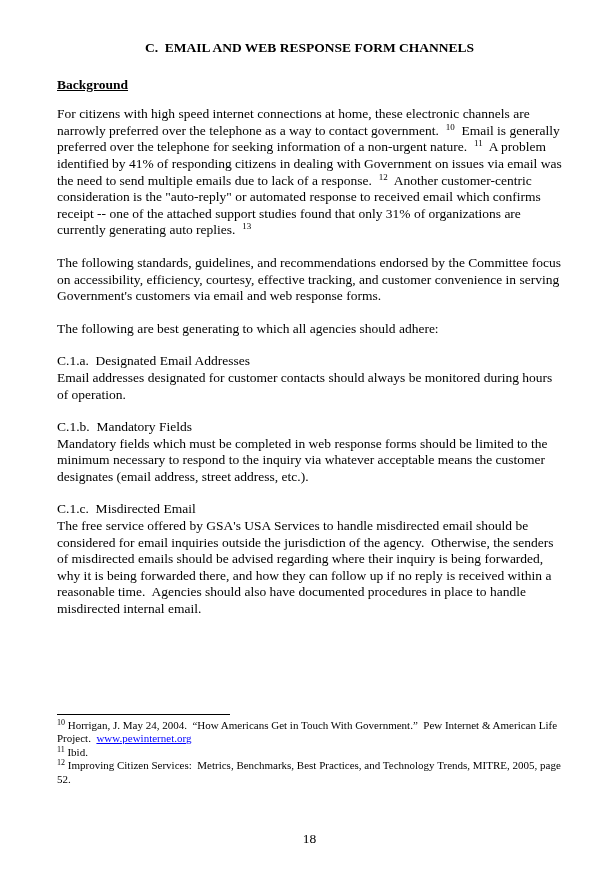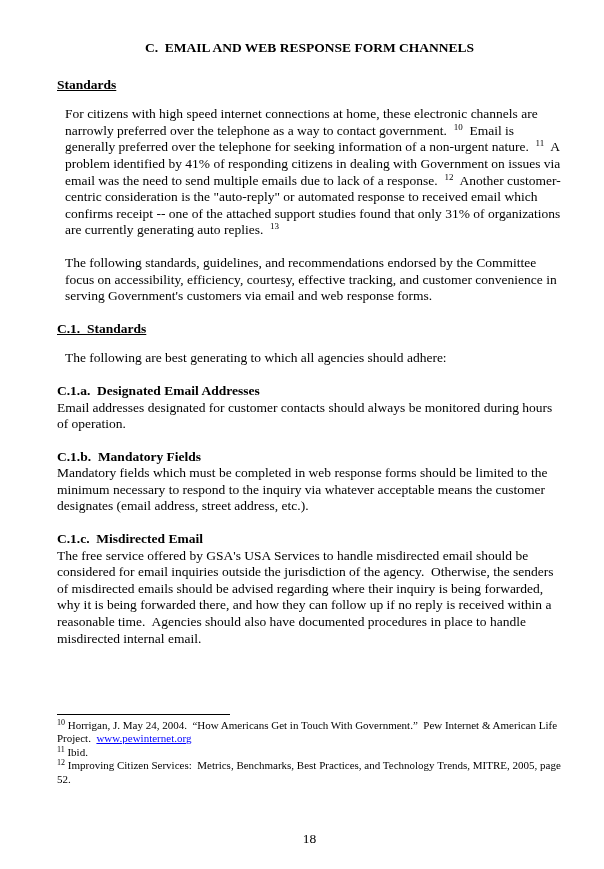--- a/index.html
+++ b/index.html
@@ -26,24 +26,23 @@
   .section-heading {
     font-weight: bold;
     font-size: 13.5px;
     text-decoration: underline;
     white-space: pre-wrap;
     margin-bottom: 13px;
   }
   .para {
     white-space: pre-wrap;
     margin-bottom: 16px;
-    margin-left: 8px;
   }
   .sub-heading {
-    font-weight: bold;
+    font-weight: normal;
     white-space: pre-wrap;
   }
   .sub-body {
     white-space: pre-wrap;
     margin-bottom: 16px;
   }
   sup.fn-ref {
     font-size: 9px;
     line-height: 0;
     vertical-align: 5px;
@@ -83,27 +82,26 @@
   }
 </style>
 </head>
 <body>
 
 <div class="page">
   <div class="content">
 
     <div class="doc-title">C.  EMAIL AND WEB RESPONSE FORM CHANNELS</div>
 
-    <div class="section-heading">Standards</div>
+    <div class="section-heading">Background</div>
 
     <div class="para"><span>For citizens with high speed internet connections at home, these electronic channels are narrowly preferred over the telephone as a way to contact government.  </span><sup class="fn-ref">10</sup><span>  Email is generally preferred over the telephone for seeking information of a non-urgent nature.  </span><sup class="fn-ref">11</sup><span>  A problem identified by 41% of responding citizens in dealing with Government on issues via email was the need to send multiple emails due to lack of a response.  </span><sup class="fn-ref">12</sup><span>  Another customer-centric consideration is the "auto-reply" or automated response to received email which confirms receipt -- one of the attached support studies found that only 31% of organizations are currently generating auto replies.  </span><sup class="fn-ref">13</sup></div>
 
     <div class="para">The following standards, guidelines, and recommendations endorsed by the Committee focus on accessibility, efficiency, courtesy, effective tracking, and customer convenience in serving Government's customers via email and web response forms.</div>
 
-    <div class="section-heading">C.1.  Standards</div>
 
     <div class="para">The following are best generating to which all agencies should adhere:</div>
 
     <div class="subsection">
       <div class="sub-heading">C.1.a.  Designated Email Addresses</div>
       <div class="sub-body">Email addresses designated for customer contacts should always be monitored during hours of operation.</div>
     </div>
 
     <div class="subsection">
       <div class="sub-heading">C.1.b.  Mandatory Fields</div>

